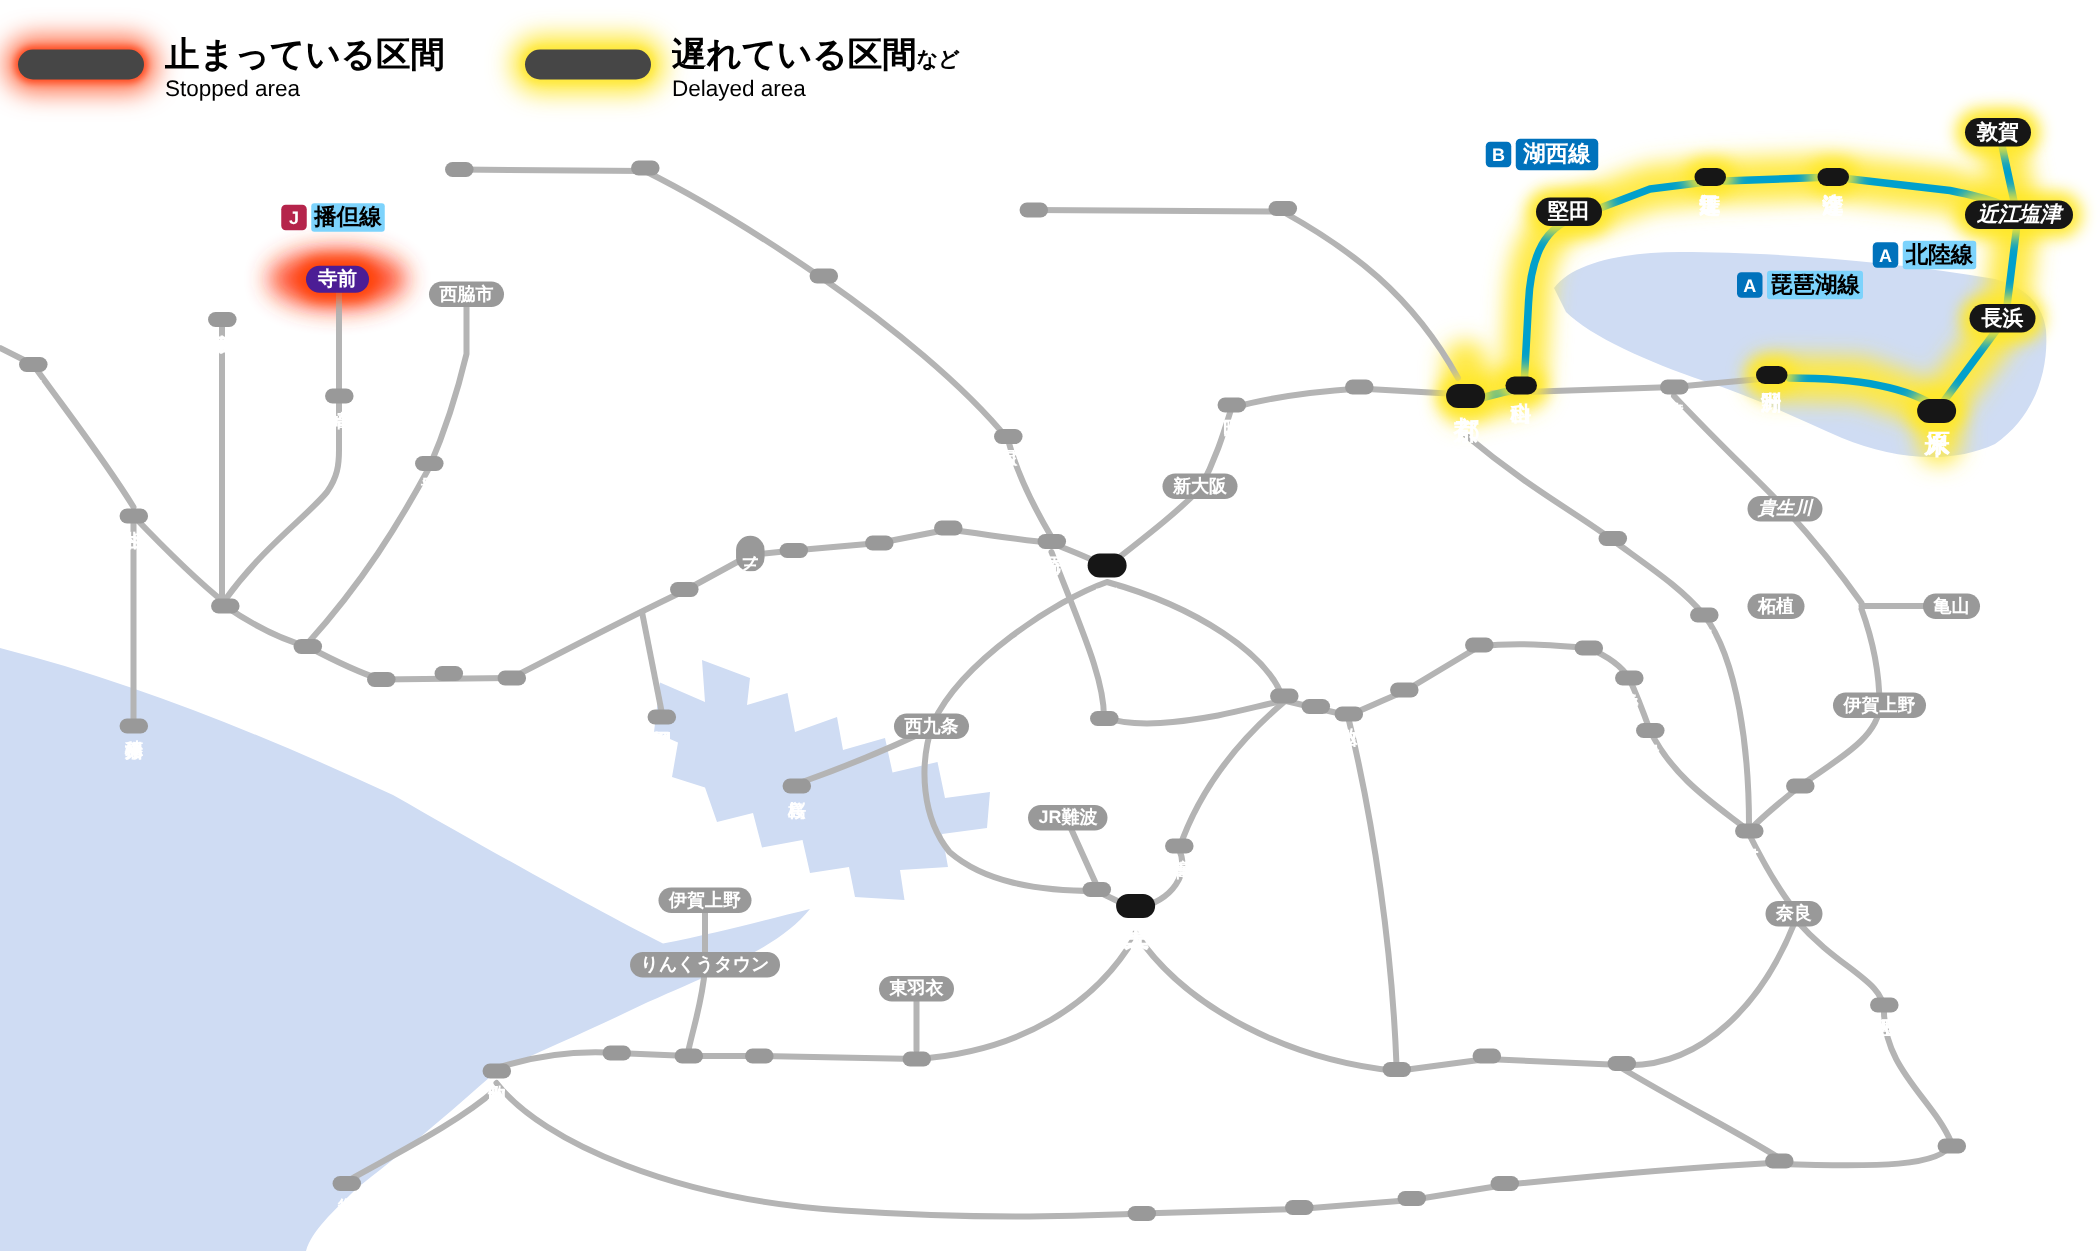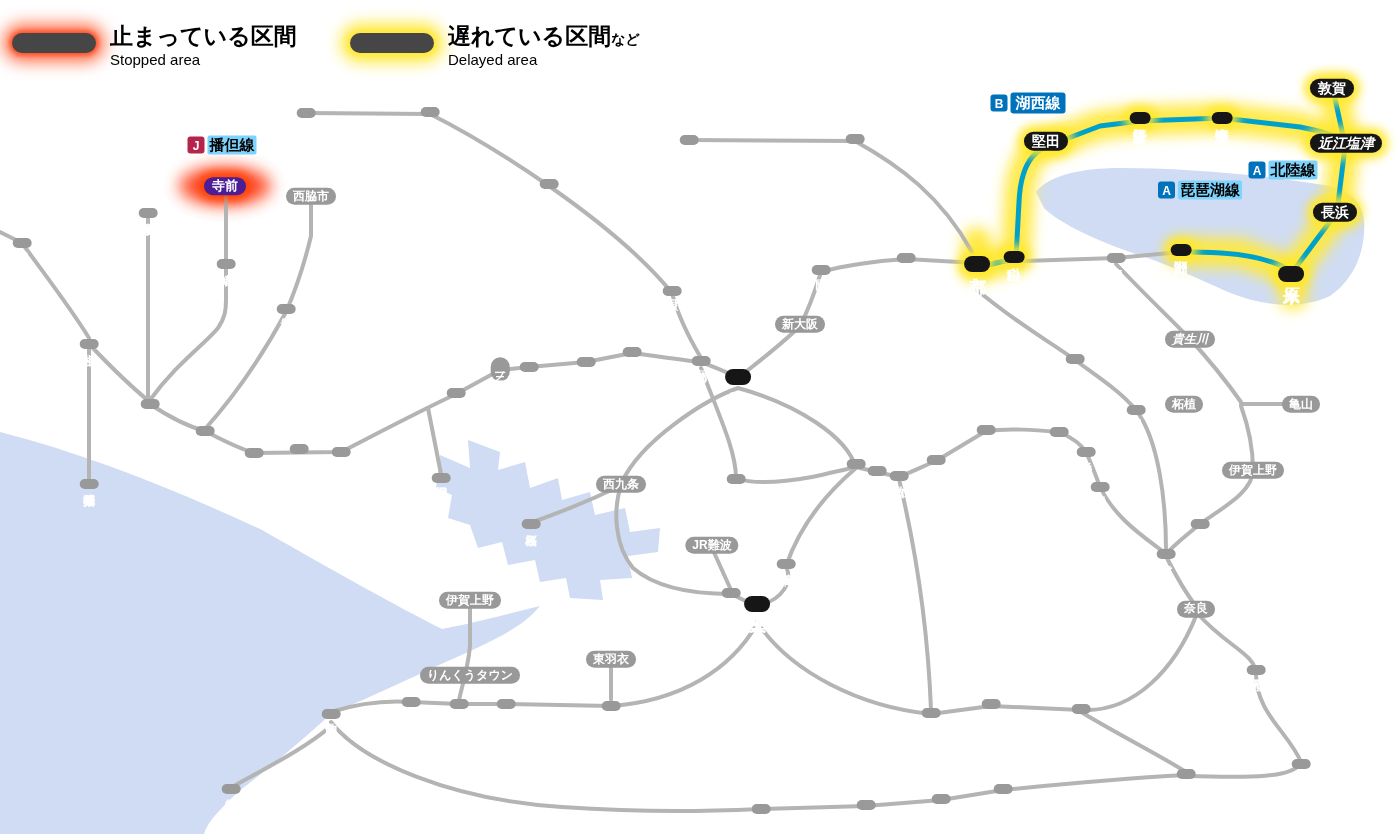--- a/index.html
+++ b/index.html
@@ -178,38 +178,38 @@
       <div class="st gray v normal" style="left: 1100px; top: 487px;">京田辺</div>
       <div class="st gray v normal" style="left: 1075px; top: 359px;">宇治</div>
       <div class="st gray v normal" style="left: 1136px; top: 410px;">城陽</div>
       <div class="st gray v normal" style="left: 1116px; top: 258px;">草津</div>
       <div class="st gray h normal" style="left: 1190px; top: 339px; font-style: italic;">貴生川</div>
       <div class="st gray h normal" style="left: 1184px; top: 404px;">柘植</div>
       <div class="st gray h normal" style="left: 1301px; top: 404px;">亀山</div>
       <div class="st gray h normal" style="left: 1253px; top: 470px;">伊賀上野</div>
       <div class="st gray v normal" style="left: 1200px; top: 524px;">加茂</div>
       <div class="st gray v normal" style="left: 1166px; top: 554px;">木津</div>
-      <div class="st gray h normal" style="left: 1196px; top: 609px; font-family: Liberation Mono, monospace;">奈良</div>
+      <div class="st gray h normal" style="left: 1196px; top: 609px;">奈良</div>
       <div class="st gray v normal" style="left: 1256px; top: 670px;">天理</div>
       <div class="st gray v normal" style="left: 1301px; top: 764px;">桜井</div>
       <div class="st gray v normal" style="left: 1186px; top: 774px;">高田</div>
       <div class="st gray v normal" style="left: 1081px; top: 709px;">王寺</div>
       <div class="st gray v normal" style="left: 991px; top: 704px;">柏原</div>
       <div class="st gray v normal" style="left: 931px; top: 713px;">久宝寺</div>
       <div class="st gray v normal" style="left: 941px; top: 799px;">五条</div>
       <div class="st gray v normal" style="left: 1003px; top: 789px;">吉野口</div>
       <div class="st gray v normal" style="left: 866px; top: 805px;">橋本</div>
       <div class="st gray v normal" style="left: 761px; top: 809px;">粉河</div>
       <div class="st gray v normal" style="left: 611px; top: 706px;">鳳</div>
       <div class="st gray h normal" style="left: 611px; top: 659px;">東羽衣</div>
       <div class="st gray v normal" style="left: 506px; top: 704px;">熊取</div>
       <div class="st gray v normal" style="left: 459px; top: 704px;">日根野</div>
       <div class="st gray v normal" style="left: 411px; top: 702px;">和泉砂川</div>
       <div class="st gray h normal" style="left: 470px; top: 600px;">伊賀上野</div>
-      <div class="st gray h normal" style="left: 470px; top: 643px; margin-top: 32px;">りんくうタウン</div>
+      <div class="st gray h normal" style="left: 470px; top: 643px;">りんくうタウン</div>
       <div class="st gray v normal" style="left: 331px; top: 714px;">和歌山</div>
       <div class="st gray v normal" style="left: 231px; top: 789px;">御坊</div>
     </div>
   <div id="labels-layer">
       <div class="line-label plain" style="left: 222px; top: 145px;">
         <span class="badge" style="background: rgb(181, 36, 75);">J</span>
         <span class="lname">播但線</span>
       </div>
       <div class="line-label solid" style="left: 1028px; top: 103px;">
         <span class="badge" style="background: rgb(0, 114, 188);">B</span>

